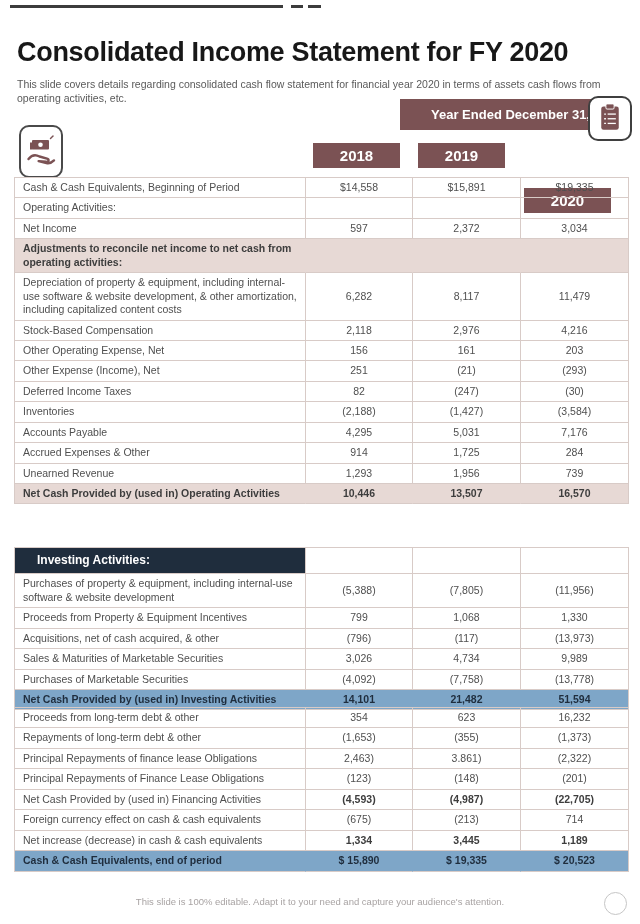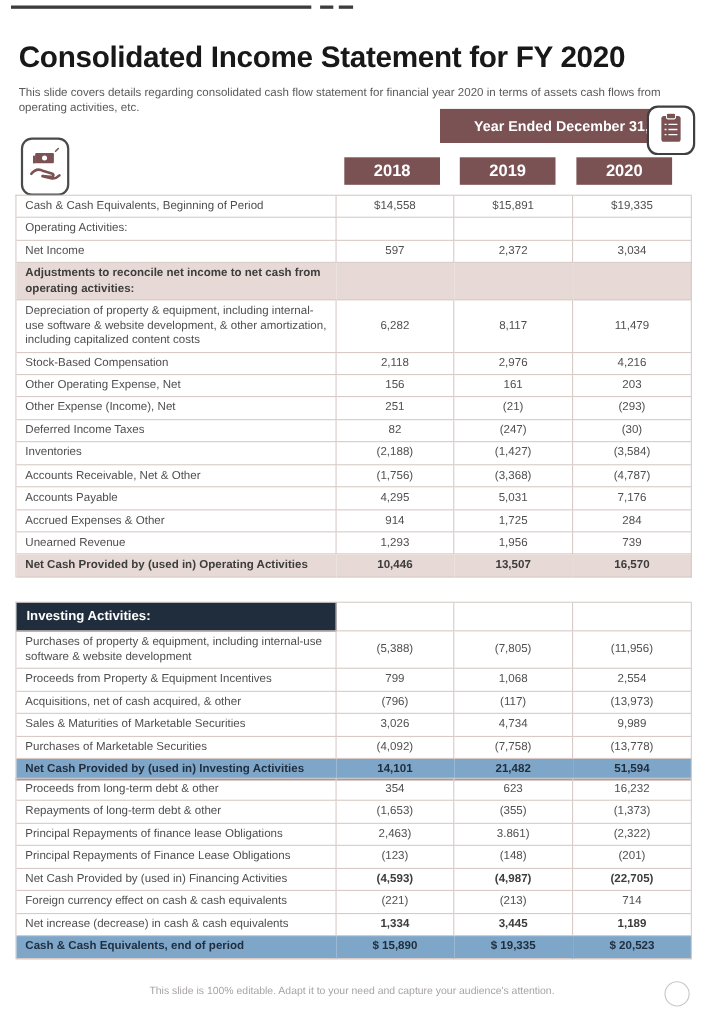--- a/index.html
+++ b/index.html
@@ -27,37 +27,37 @@
   .banner{position:absolute;left:400px;top:99px;width:212px;height:31px;background:var(--maroon);
           color:#fff;font-weight:bold;font-size:13px;display:flex;align-items:center;
           justify-content:flex-end;padding-right:22px;}
   .clipboard-box{position:absolute;left:588px;top:96px;width:44px;height:45px;background:#fff;
           border:2px solid #3f3f3f;border-radius:10px;display:flex;align-items:center;justify-content:center;}
   .hand-box{position:absolute;left:19px;top:125px;width:44px;height:53px;background:#fff;
           border:2px solid #4a4a4a;border-radius:10px;display:flex;align-items:center;justify-content:center;}
 
   .year-chip{position:absolute;top:143px;width:87px;height:25px;background:var(--maroon);color:#fff;
           font-size:15px;font-weight:bold;display:flex;align-items:center;justify-content:center;}
-  .year-chip.y0{left:313px;} .year-chip.y1{left:418px;} .year-chip.y2{left:524px;}
+  .year-chip.y0{left:313px;} .year-chip.y1{left:418px;} .year-chip.y2{left:524px;margin-top:45px;}
 
   table.data-table{position:absolute;left:14px;width:614px;border-collapse:separate;border-spacing:0;
           border-top:1px solid var(--border);border-left:1px solid var(--border);table-layout:fixed;}
   #table-operating{top:177px;}
   #table-investing{top:547px;}
   #table-financial{top:707px;}
   td{border-right:1px solid var(--border);border-bottom:1px solid var(--border);
      font-size:10.5px;color:var(--text);padding:3px 8px;line-height:1.28;vertical-align:middle;}
   td.label-cell{text-align:left;}
   td.value-cell{text-align:center;}
 
   tr.pink-header td, tr.pink-total td{background:var(--pink);font-weight:bold;color:#3d3d3d;}
   tr.pink-header td:not(:last-child), tr.pink-total td:not(:last-child){border-right-color:transparent;}
   tr.blue-total td{background:var(--blue);font-weight:bold;color:var(--navy);margin-left:12px;}
   tr.blue-total td:not(:last-child){border-right-color:transparent;}
-  tr.navy-header td.label-cell{background:var(--navy);color:#ffffff;font-weight:bold;font-size:12px;padding:5px 9px;}
+  tr.navy-header td.label-cell{background:var(--navy);color:#ffffff;font-weight:bold;font-size:12px;padding:5px 22px;}
   tr.bold-values td.value-cell{font-weight:bold;color:#3d3d3d;}
 
   .footer{position:absolute;left:0;top:896px;width:640px;text-align:center;font-size:9.5px;color:#a8a3a3;}
   .corner-circle{position:absolute;right:13px;bottom:9px;width:23px;height:23px;border-radius:50%;
           border:1.5px solid #c6c6c6;background:#fff;}
 </style>
 </head>
 <body>
 
 <div class="slide">
@@ -168,26 +168,20 @@
           <td class="value-cell">(247)</td>
           <td class="value-cell">(30)</td>
         </tr>
         <tr>
           <td class="label-cell">Inventories</td>
           <td class="value-cell">(2,188)</td>
           <td class="value-cell">(1,427)</td>
           <td class="value-cell">(3,584)</td>
         </tr>
         <tr>
-          <td class="label-cell">Accounts Receivable, Net &amp; Other</td>
-          <td class="value-cell">(1,756)</td>
-          <td class="value-cell">(3,368)</td>
-          <td class="value-cell">(4,787)</td>
-        </tr>
-        <tr>
           <td class="label-cell">Accounts Payable</td>
           <td class="value-cell">4,295</td>
           <td class="value-cell">5,031</td>
           <td class="value-cell">7,176</td>
         </tr>
         <tr>
           <td class="label-cell">Accrued Expenses &amp; Other</td>
           <td class="value-cell">914</td>
           <td class="value-cell">1,725</td>
           <td class="value-cell">284</td>
@@ -224,21 +218,21 @@
         <tr>
           <td class="label-cell">Purchases of property &amp; equipment, including internal-use software &amp; website development</td>
           <td class="value-cell">(5,388)</td>
           <td class="value-cell">(7,805)</td>
           <td class="value-cell">(11,956)</td>
         </tr>
         <tr>
           <td class="label-cell">Proceeds from Property &amp; Equipment Incentives</td>
           <td class="value-cell">799</td>
           <td class="value-cell">1,068</td>
-          <td class="value-cell">2,554</td>
+          <td class="value-cell">1,330</td>
         </tr>
         <tr>
           <td class="label-cell">Acquisitions, net of cash acquired, &amp; other</td>
           <td class="value-cell">(796)</td>
           <td class="value-cell">(117)</td>
           <td class="value-cell">(13,973)</td>
         </tr>
         <tr>
           <td class="label-cell">Sales &amp; Maturities of Marketable Securities</td>
           <td class="value-cell">3,026</td>
@@ -293,21 +287,21 @@
           <td class="value-cell">(201)</td>
         </tr>
         <tr class="bold-values">
           <td class="label-cell">Net Cash Provided by (used in) Financing Activities</td>
           <td class="value-cell">(4,593)</td>
           <td class="value-cell">(4,987)</td>
           <td class="value-cell">(22,705)</td>
         </tr>
         <tr>
           <td class="label-cell">Foreign currency effect on cash &amp; cash equivalents</td>
-          <td class="value-cell">(221)</td>
+          <td class="value-cell">(675)</td>
           <td class="value-cell">(213)</td>
           <td class="value-cell">714</td>
         </tr>
         <tr class="bold-values">
           <td class="label-cell">Net increase (decrease) in cash &amp; cash equivalents</td>
           <td class="value-cell">1,334</td>
           <td class="value-cell">3,445</td>
           <td class="value-cell">1,189</td>
         </tr>
         <tr class="blue-total">

